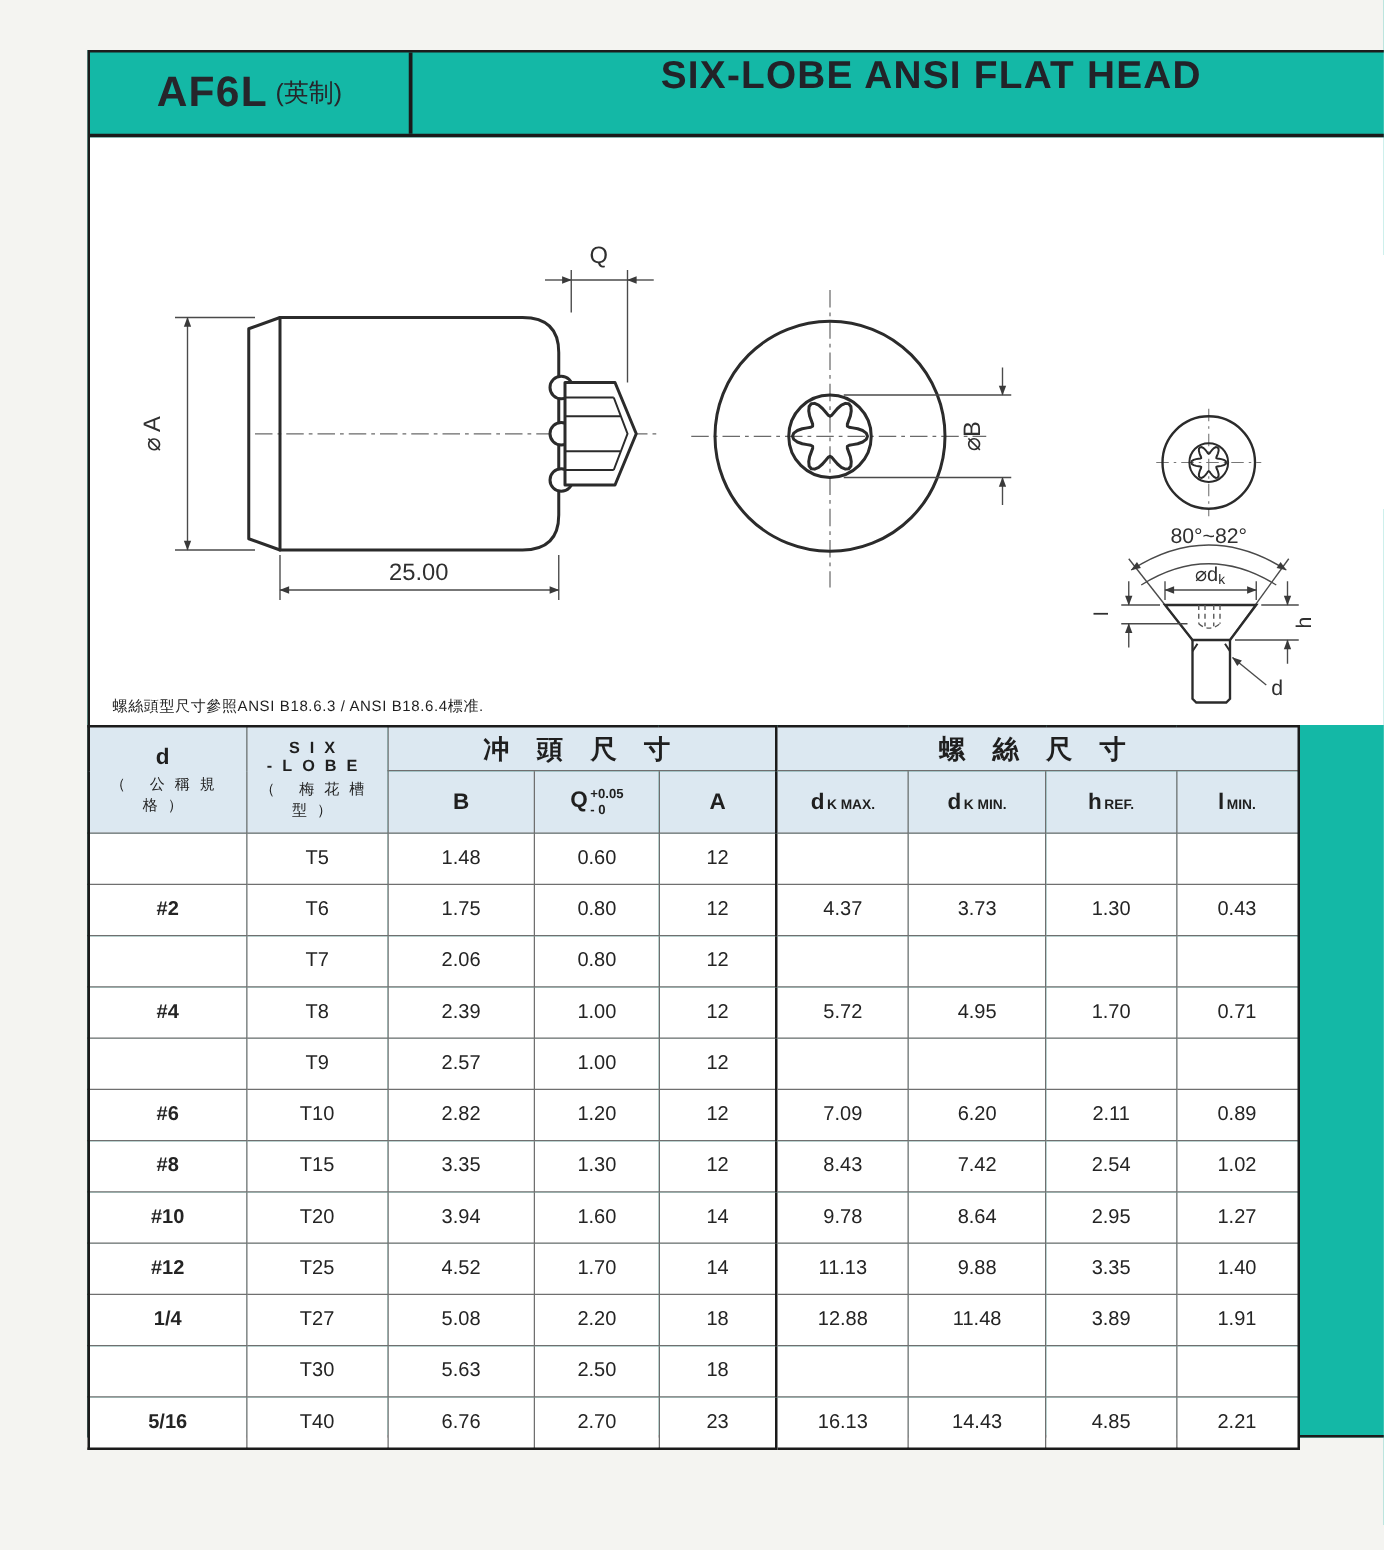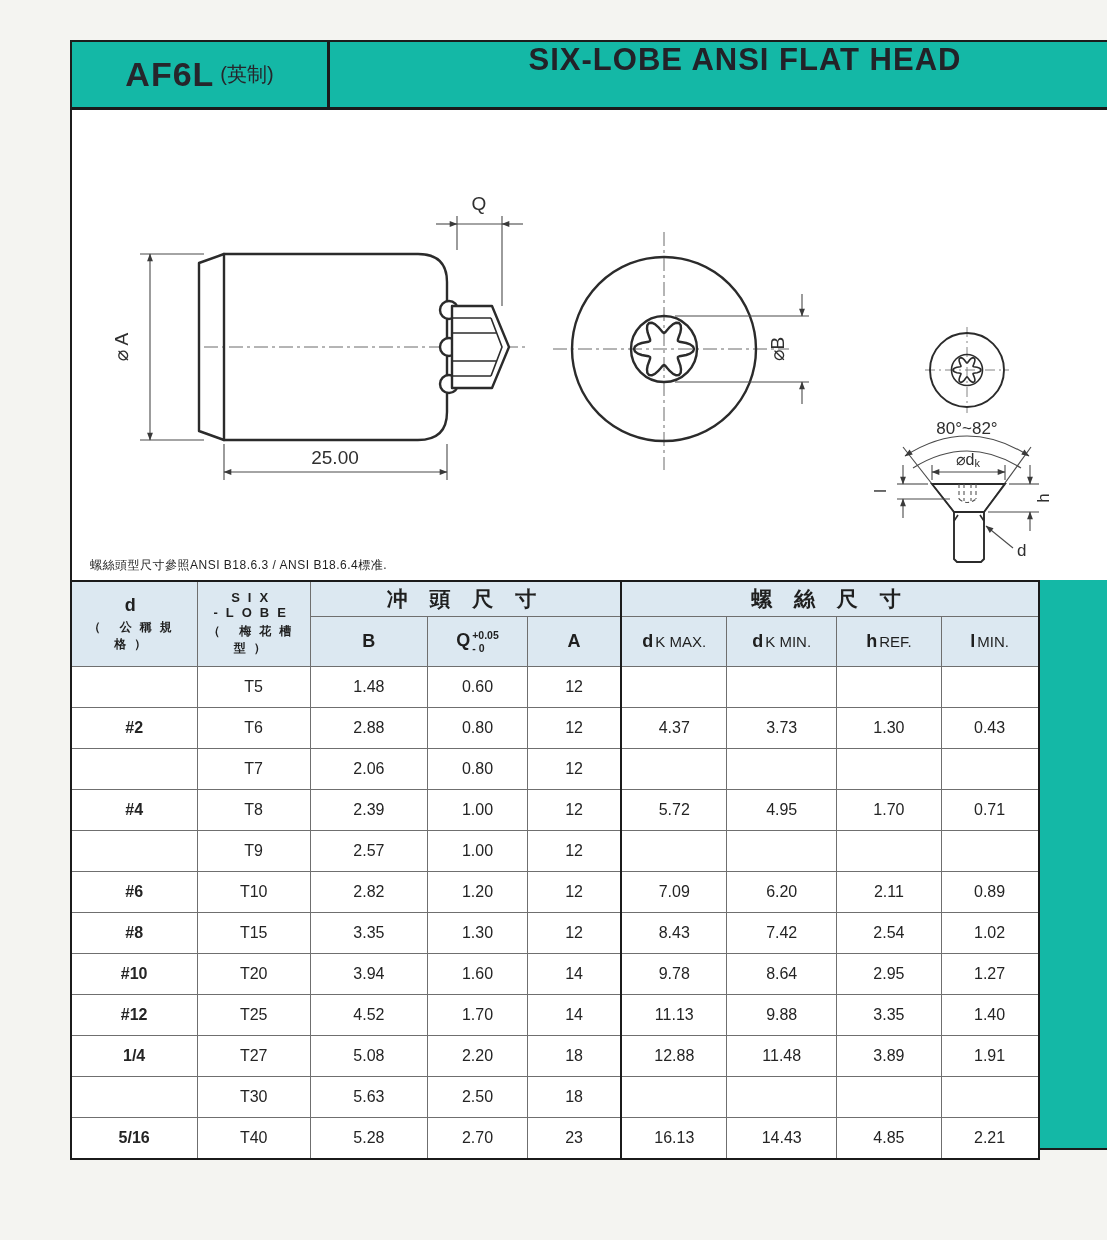--- a/index.html
+++ b/index.html
@@ -46,23 +46,23 @@
     font-size:16px;color:#242424;margin-left:-2.5px; 
     border:2.5px solid #1b1b1b;
   }
   .spec-table th,.spec-table td{
     border:1px solid #6f6f6f;text-align:center;vertical-align:middle;padding:0;
   }
   .spec-table thead th{background:#dce8f1;}
   .group-row th{height:34px;font-size:21px;font-weight:bold;letter-spacing:8px;color:#1f1f1f;}
   .sub-row th{height:49px;font-size:18px;font-weight:bold;color:#1f1f1f;}
   .th-2line .main{display:block;font-size:18px;font-weight:bold;line-height:1.15;}
-  .th-2line .sub{display:block;font-size:12px;font-weight:bold;margin-top:3px;}
+  .th-2line .sub{display:block;font-size:12px;font-weight:normal;margin-top:3px;}
   .th-lobe .main{font-size:13px;line-height:1.15;}
-  .h-sub{font-size:15px;font-weight:normal;margin-left:2px;}
+  .h-sub{font-size:11px;font-weight:bold;margin-left:2px;}
   .q-tol{display:inline-flex;flex-direction:column;vertical-align:middle;margin-left:2px;
          font-size:10.5px;line-height:1.15;text-align:left;font-weight:bold;}
   .q-tol i{font-style:normal;}
   .sep-r{border-right:2.5px solid #1b1b1b !important;}
   .spec-table tbody td{height:40px;background:#fff;}
   .spec-table tbody td.col-d{font-weight:bold;}
 </style>
 </head>
 <body>
 
@@ -256,21 +256,21 @@
           <td>0.60</td>
           <td class="sep-r">12</td>
           <td></td>
           <td></td>
           <td></td>
           <td></td>
         </tr>
         <tr>
           <td class="col-d">#2</td>
           <td>T6</td>
-          <td>2.88</td>
+          <td>1.75</td>
           <td>0.80</td>
           <td class="sep-r">12</td>
           <td>4.37</td>
           <td>3.73</td>
           <td>1.30</td>
           <td>0.43</td>
         </tr>
         <tr>
           <td class="col-d"></td>
           <td>T7</td>
@@ -366,21 +366,21 @@
           <td>2.50</td>
           <td class="sep-r">18</td>
           <td></td>
           <td></td>
           <td></td>
           <td></td>
         </tr>
         <tr>
           <td class="col-d">5/16</td>
           <td>T40</td>
-          <td>5.28</td>
+          <td>6.76</td>
           <td>2.70</td>
           <td class="sep-r">23</td>
           <td>16.13</td>
           <td>14.43</td>
           <td>4.85</td>
           <td>2.21</td>
         </tr>
       </tbody>
   </table>
 

